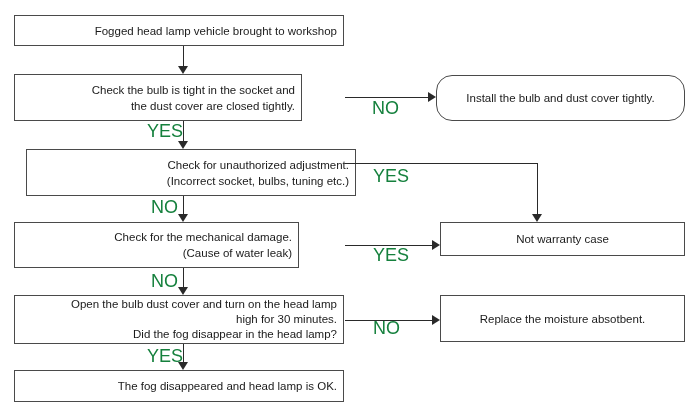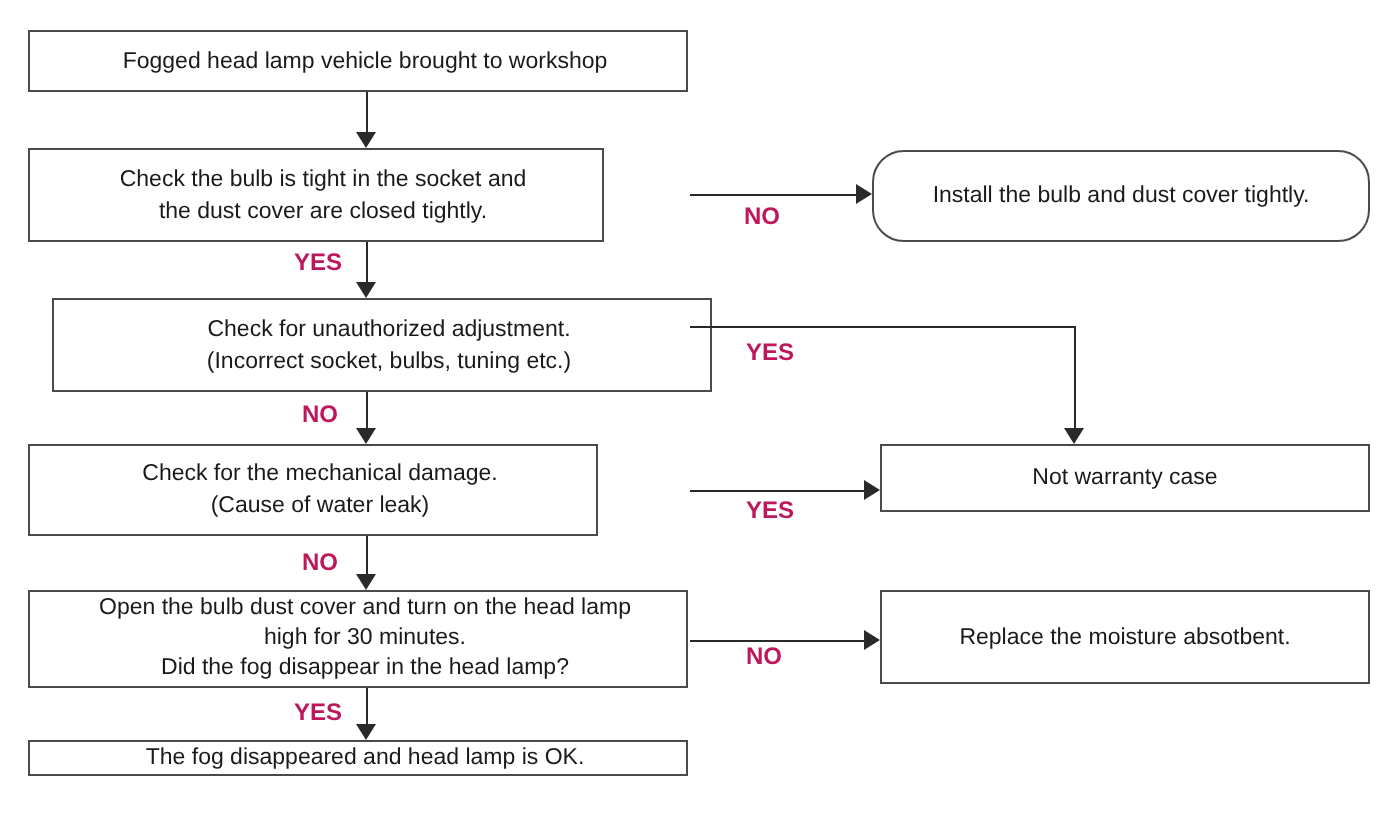--- a/index.html
+++ b/index.html
@@ -23,39 +23,39 @@
     background: #ffffff;
     display: flex;
     flex-direction: column;
     justify-content: center;
     font-size: 11.5px;
     line-height: 16px;
   }
   .node.left-col {
     padding-left: 13px;
     padding-right: 6px;
-    align-items: center;
+    align-items: flex-end;
     text-align: left;
   }
   .node.right-col {
     align-items: center;
     text-align: center;
   }
   .nline { white-space: nowrap; }
 
   
   #n-start            { left: 14px;  top: 15px;  width: 330px; height: 31px; }
   #n-check-bulb       { left: 14px;  top: 74px;  width: 288px; height: 47px; }
   #n-install          { left: 436px; top: 75px;  width: 249px; height: 46px; border-radius: 16px; }
   #n-check-adjustment { left: 14px;  top: 149px; width: 330px; height: 47px; margin-left: 12px; }
   #n-check-damage     { left: 14px;  top: 222px; width: 285px; height: 46px; }
   #n-not-warranty     { left: 440px; top: 222px; width: 245px; height: 34px; justify-content: center; }
   #n-open-cover       { left: 14px;  top: 295px; width: 330px; height: 49px; line-height: 15px; }
   #n-replace          { left: 440px; top: 295px; width: 245px; height: 47px; }
-  #n-ok               { left: 14px;  top: 370px; width: 330px; height: 18px; }
+  #n-ok               { left: 14px;  top: 370px; width: 330px; height: 32px; }
 
   
   .line-v, .line-h { position: absolute; background: #2a2a2a; }
   .line-v { width: 1px; }
   .line-h { height: 1px; }
   #c-start-v   { left: 183px; top: 46px;  height: 22px; }
   #c-bulb-v    { left: 183px; top: 121px; height: 22px; }
   #c-adj-v     { left: 183px; top: 196px; height: 20px; }
   #c-dmg-v     { left: 183px; top: 268px; height: 21px; }
   #c-fog-v     { left: 183px; top: 344px; height: 20px; }
@@ -83,25 +83,24 @@
   #ah-dmg-v  { left: 178px; top: 287px; }
   #ah-fog-v  { left: 178px; top: 362px; }
   #ah-elbow  { left: 532px; top: 214px; }
   #ah-bulb-h { left: 428px; top: 92px;  }
   #ah-dmg-h  { left: 432px; top: 240px; }
   #ah-fog-h  { left: 432px; top: 315px; }
 
   
   .lbl {
     position: absolute;
-    font-size: 12px;
+    font-size: 18px;
     line-height: 14px;
-    color: #be185d;
+    color: #15803d;
     white-space: nowrap;
-    font-weight: bold;
   }
   #l-bulb-no  { left: 372px; top: 101px; }
   #l-bulb-yes { left: 147px; top: 124px; }
   #l-adj-yes  { left: 373px; top: 169px; }
   #l-adj-no   { left: 151px; top: 200px; }
   #l-dmg-yes  { left: 373px; top: 248px; }
   #l-dmg-no   { left: 151px; top: 274px; }
   #l-fog-no   { left: 373px; top: 321px; }
   #l-fog-yes  { left: 147px; top: 349px; }
 </style>

